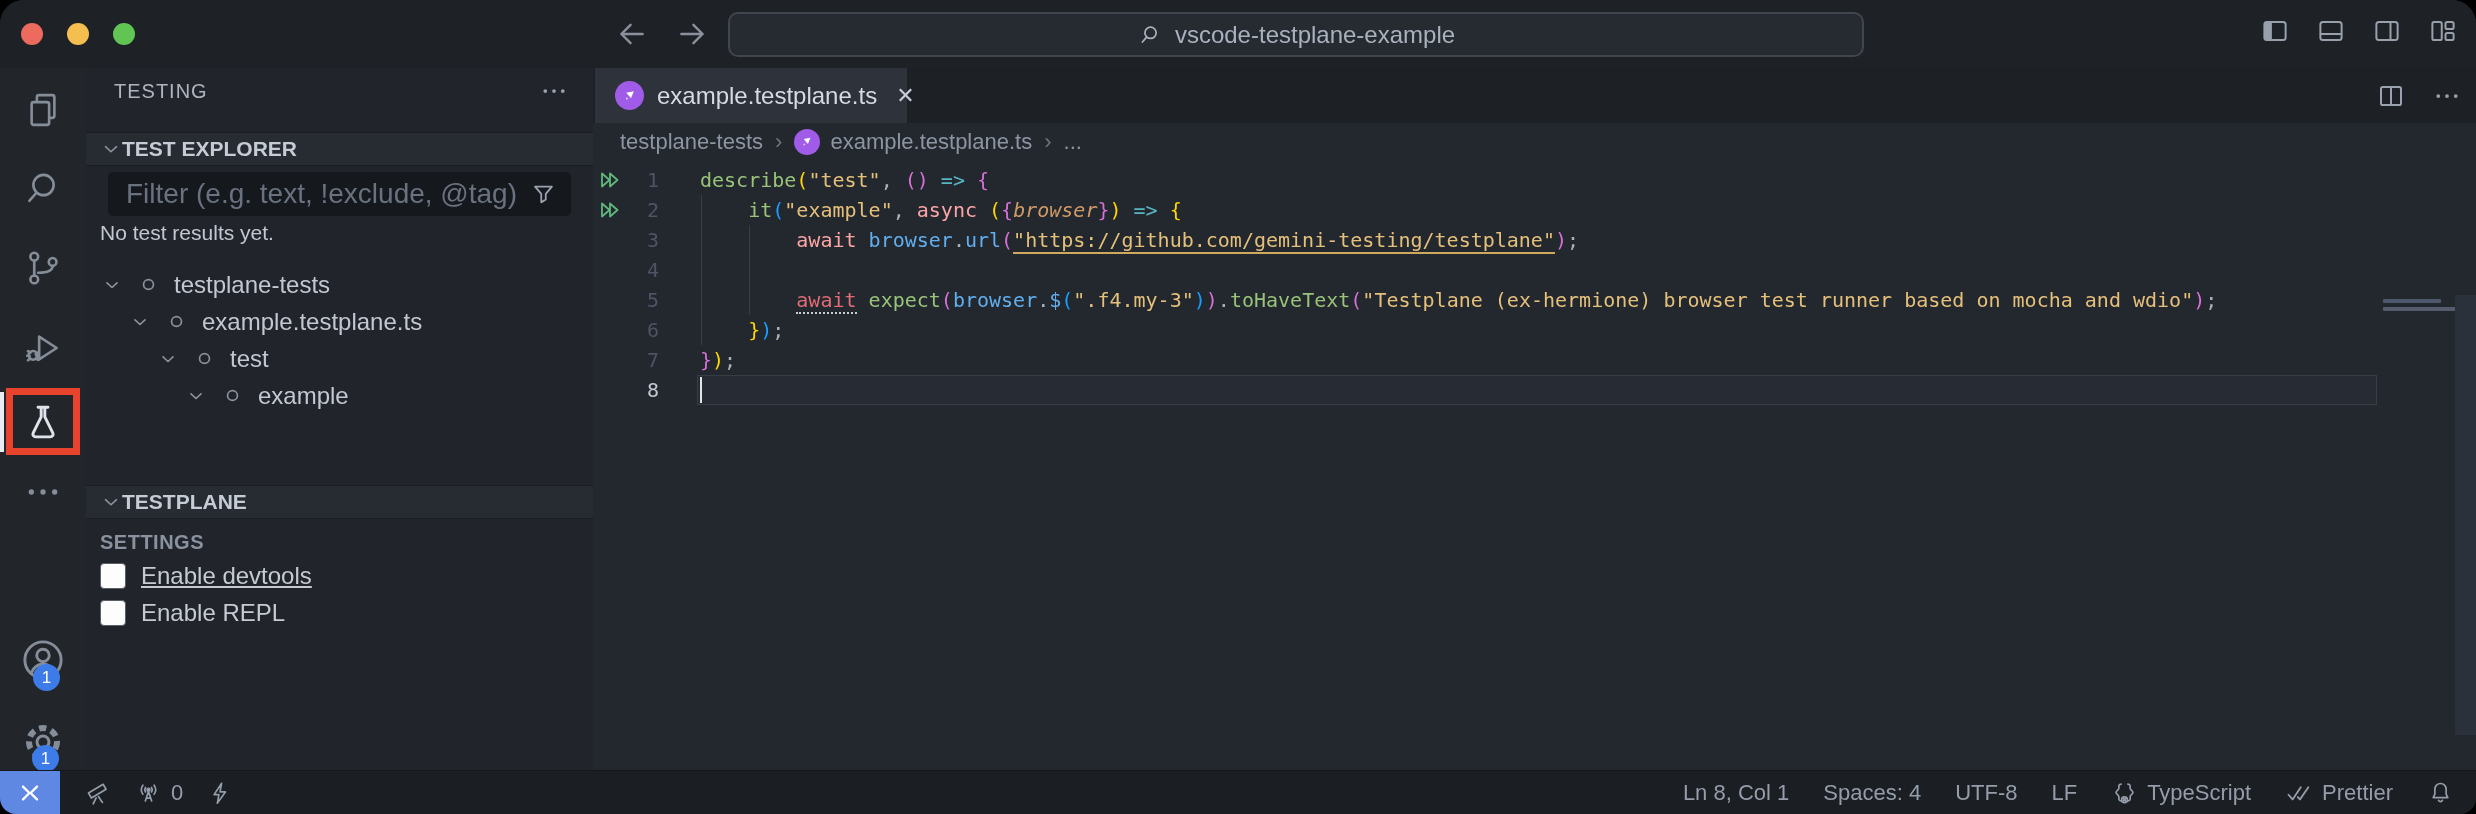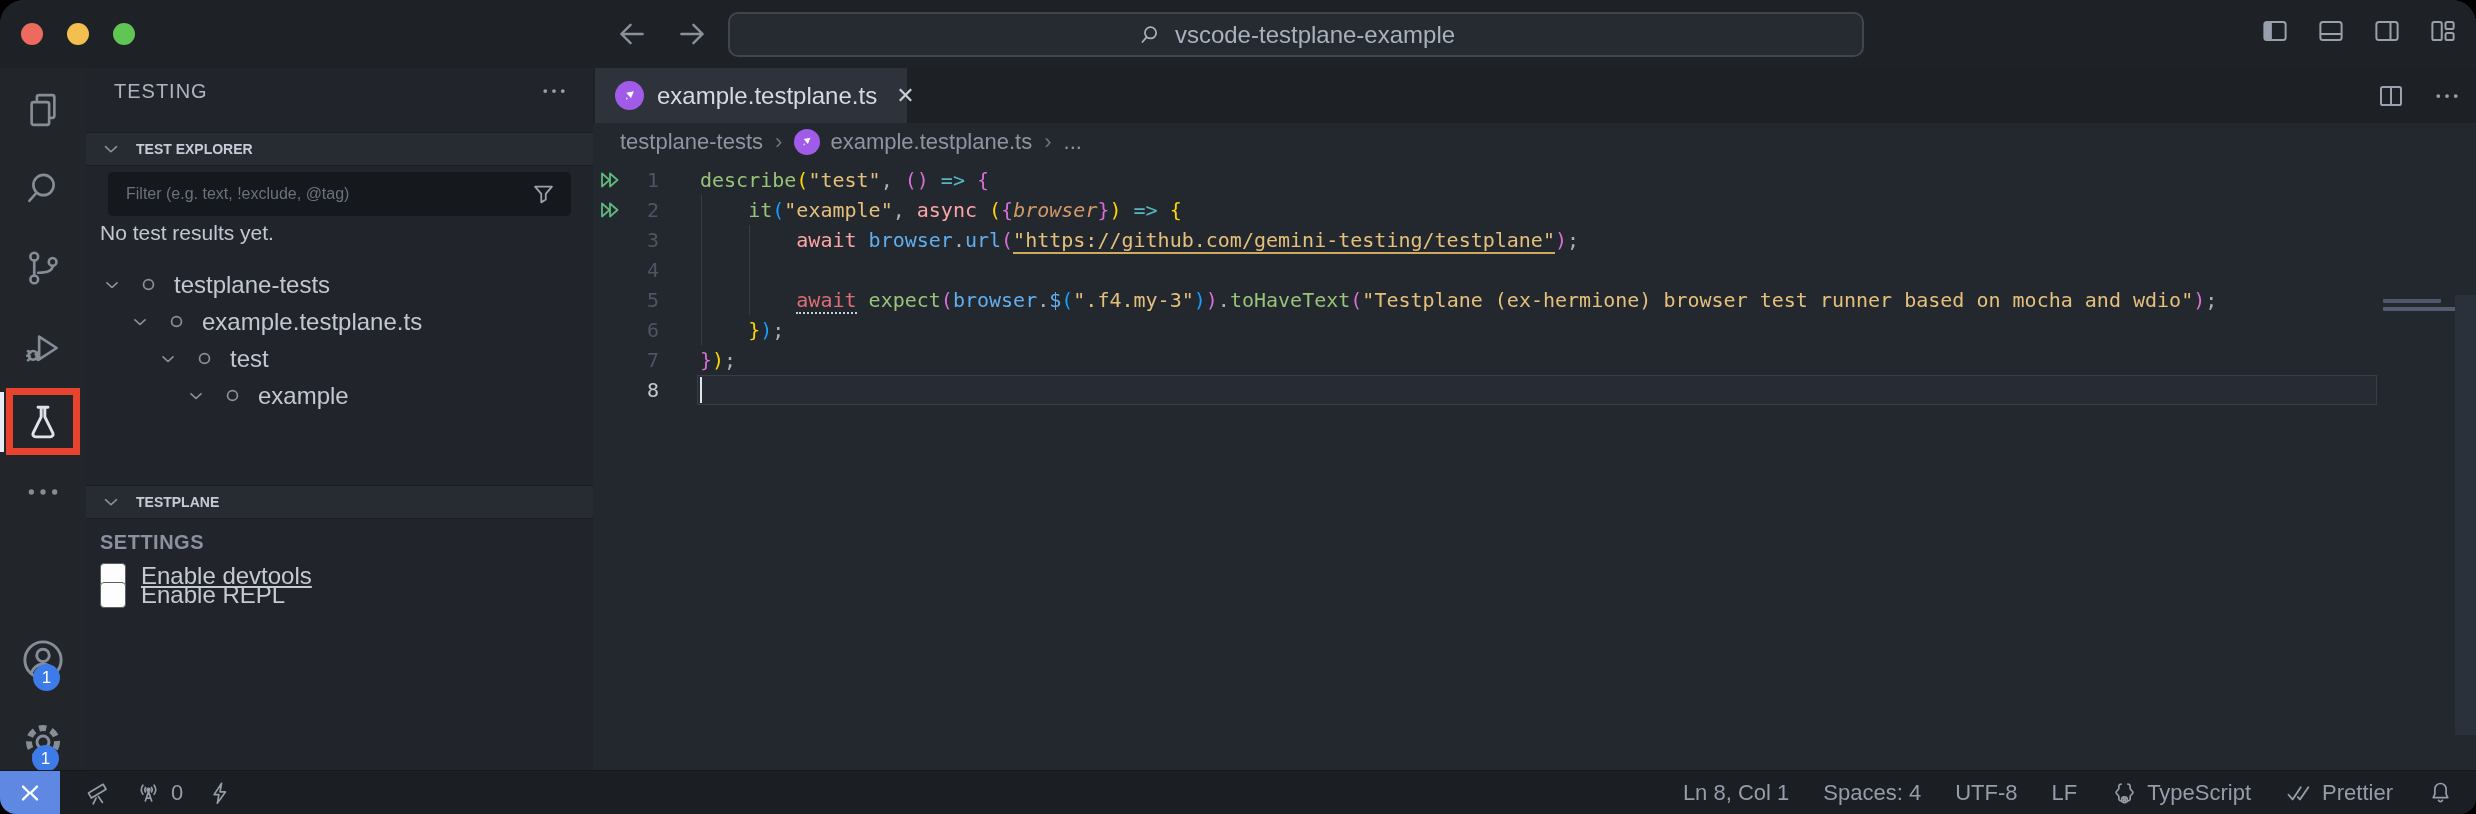--- a/index.html
+++ b/index.html
@@ -31,25 +31,25 @@
     background:#3d7be8;color:#fff;font-size:17px;display:flex;align-items:center;justify-content:center;}
   .act-wrap{position:relative;}
 
   
   .sidebar{position:absolute;left:86px;top:68px;width:507px;bottom:44px;background:#21252b;}
   .sb-title{position:absolute;top:0;left:0;right:0;height:46px;display:flex;align-items:center;
     padding:0 24px 0 28px;font-size:20px;letter-spacing:1px;color:#aeb5c0;}
   .sb-title .spacer{flex:1;}
   .sec-header{position:absolute;left:0;right:0;height:34px;background:#272c33;
     border-top:1px solid #1a1d22;border-bottom:1px solid #1a1d22;display:flex;align-items:center;
-    gap:14px;padding-left:14px;font-size:14px;font-weight:bold;color:#c6ccd6;}
+    padding-left:14px;font-size:21px;font-weight:bold;color:#c6ccd6;}
   .filter{position:absolute;left:22px;top:104px;width:463px;height:44px;background:#15181d;
     border-radius:5px;display:flex;align-items:center;padding:0 14px 0 16px;}
   .filter input{flex:1;background:transparent;border:none;outline:none;color:#c9ced8;
-    font-size:16px;font-family:"Liberation Sans",sans-serif;}
+    font-size:28px;font-family:"Liberation Sans",sans-serif;}
   .filter input::placeholder{color:#6a7280;}
   .empty-msg{position:absolute;left:14px;top:153px;font-size:21px;color:#c2c8d2;}
   .tree{position:absolute;left:0;top:198px;right:0;}
   .tree-row{position:relative;height:37px;display:flex;align-items:center;font-size:24px;color:#c2c8d2;}
   .tree-row.selected{background:#2f353e;}
   .tree-chev{width:20px;margin-right:18px;color:#8a919c;flex:none;}
   .tree-circ{width:17px;margin-right:17px;color:#8a919c;flex:none;}
   .tree-label{white-space:nowrap;flex:1;}
   .tree-actions{display:flex;gap:14px;margin-right:16px;color:#c5cad3;}
   .tree-guide{position:absolute;left:111px;top:0;bottom:0;border-left:1px solid #3a414b;}
@@ -299,21 +299,21 @@
         </svg>
       <span>TESTPLANE</span>
     </div>
 
     <div class="settings-label">SETTINGS</div>
 
     <div class="cb-row" style="top:494px;text-decoration:underline;">
       <span class="cb-box"></span>
       <span>Enable devtools</span>
     </div>
-    <div class="cb-row" style="top:513px;">
+    <div class="cb-row" style="top:531px;">
       <span class="cb-box"></span>
       <span>Enable REPL</span>
     </div>
   </div>
 
   <div class="editor">
     <div class="tabbar">
       <div class="tab">
         <span class="tp-icon">
           <svg viewBox="0 0 24 24" width="20" height="20">

